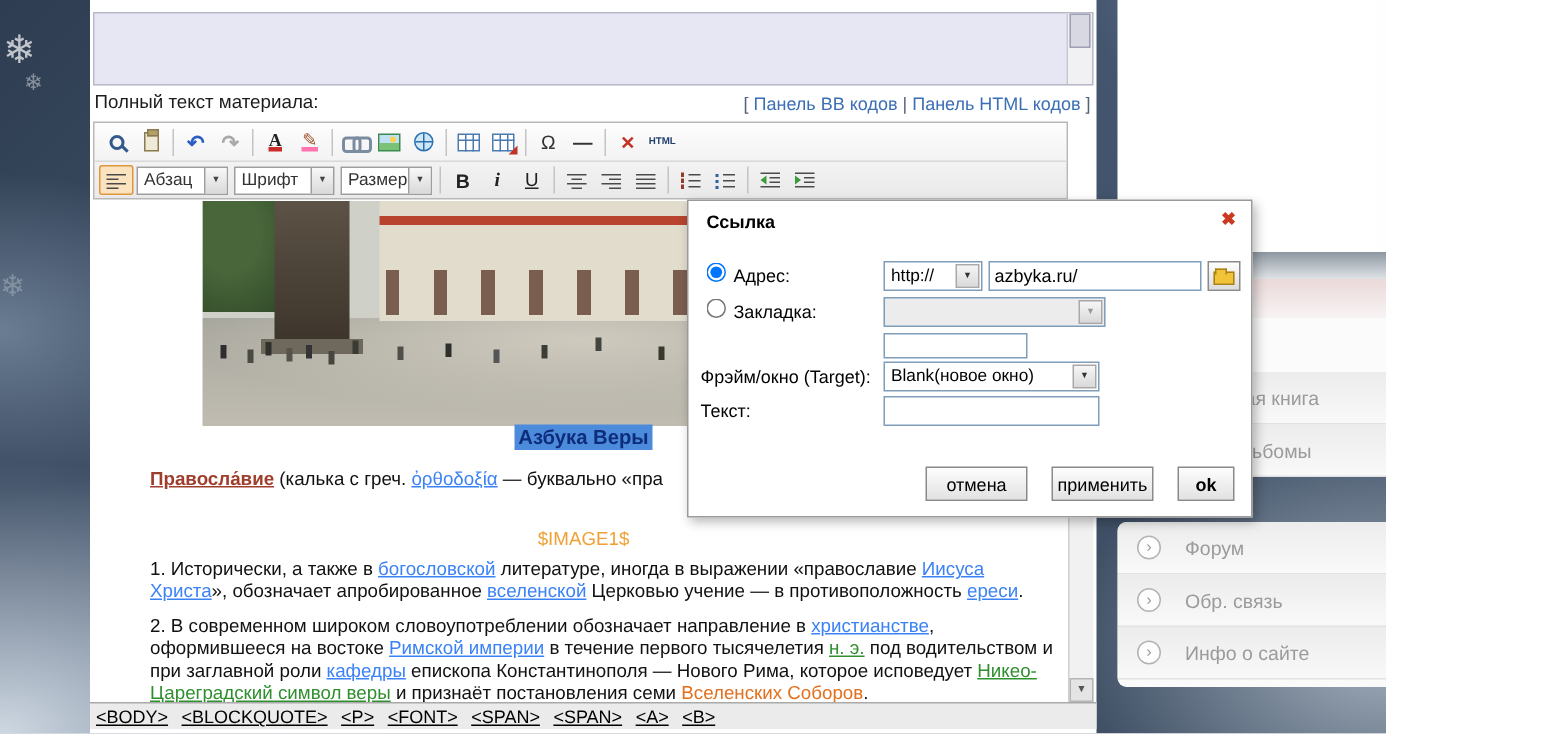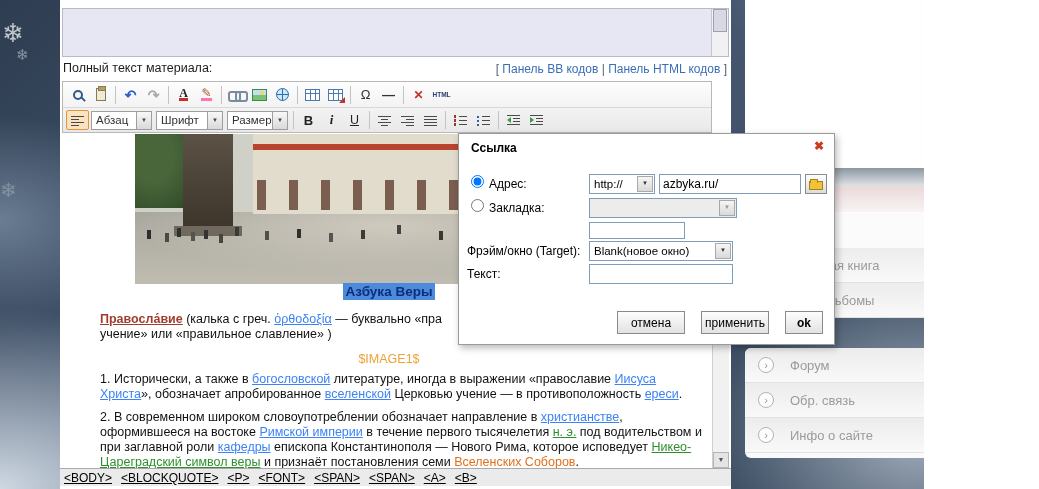--- a/index.html
+++ b/index.html
@@ -325,21 +325,20 @@
         <div class="ph-trees2"></div>
         <div class="ph-church"></div>
         <div class="ph-monu"></div>
         <div class="ph-people"></div>
       </div>
 
       <div class="e-heading"><span class="hl">Азбука Веры</span></div>
 
       <div class="e-block p-intro">
         <div class="tline"><span class="term">Правосла́вие</span><span> (калька с греч. </span><span class="grn">ὀρθοδοξία</span><span> — буквально «пра</span></div>
-        <div class="tline"><span>учение» или «правильное славление» )</span></div>
       </div>
 
       <div class="img-token">$IMAGE1$</div>
 
       <div class="e-block p1">
         <div class="tline"><span>1. Исторически, а также в </span><span class="grn">богословской</span><span> литературе, иногда в выражении «православие </span><span class="grn">Иисуса</span></div>
         <div class="tline"><span class="grn">Христа</span><span>», обозначает апробированное </span><span class="grn">вселенской</span><span> Церковью учение — в противоположность </span><span class="grn">ереси</span><span>.</span></div>
       </div>
 
       <div class="e-block p2">

